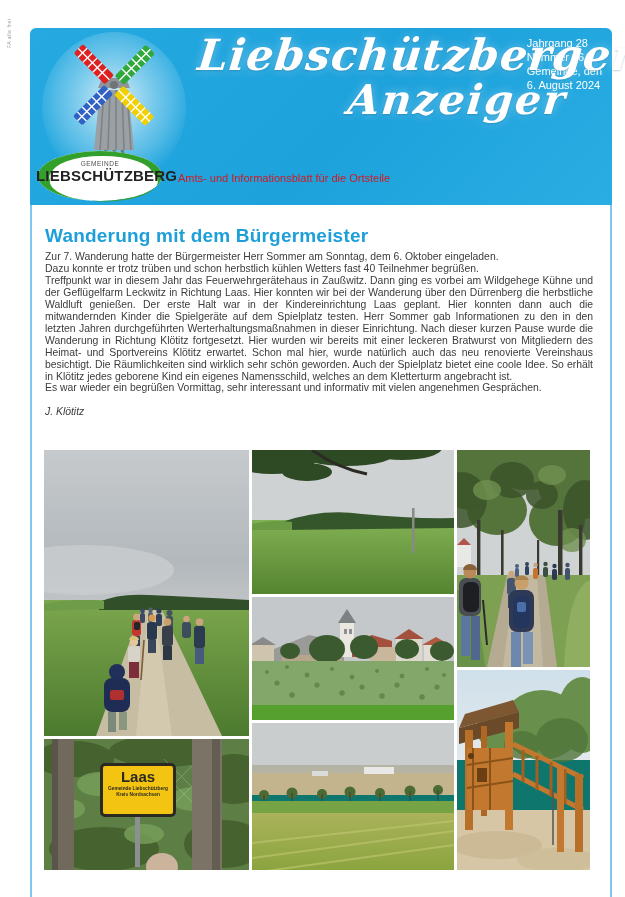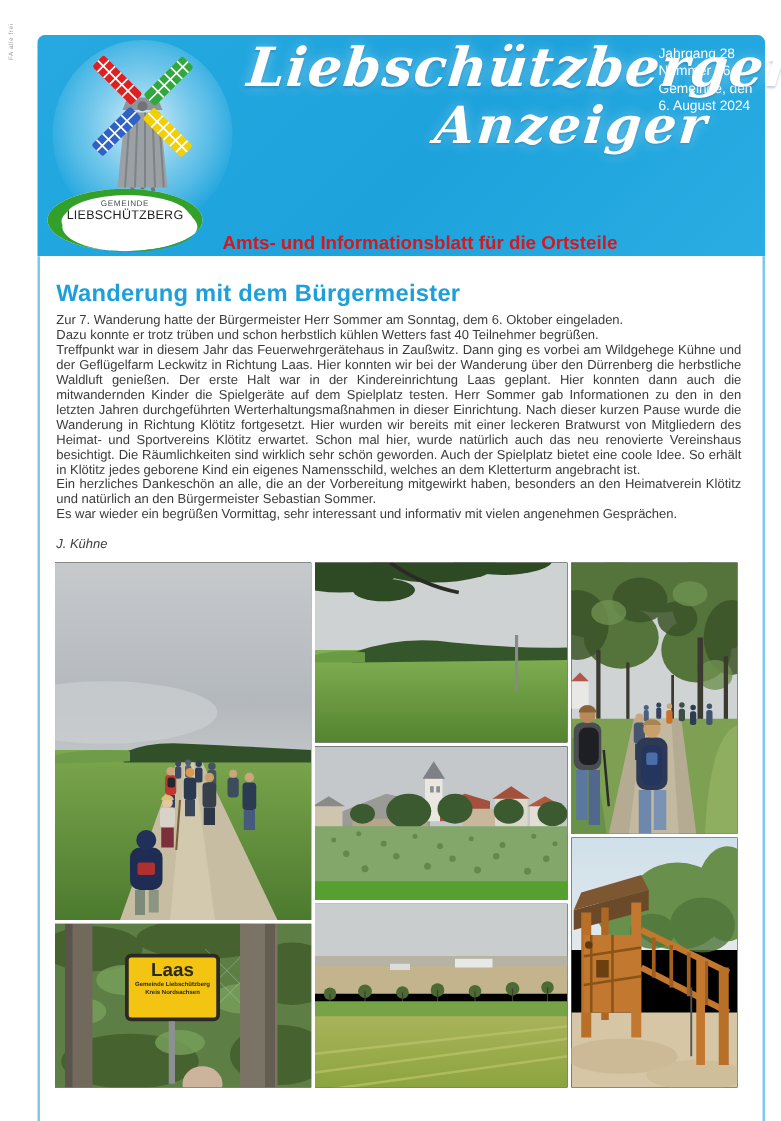--- a/index.html
+++ b/index.html
@@ -15,47 +15,47 @@
             background:linear-gradient(135deg,#25a9e0 0%,#1ea2dc 55%,#29ade2 100%);
             border-radius:6px 6px 0 0;}
   .issue-info{position:absolute;right:10px;top:8px;color:#ffffff;
               font-size:11px;line-height:14px;}
   .title-block{position:absolute;left:168px;top:2px;width:330px;color:#ffffff;
                font-family:"DejaVu Serif",serif;font-style:italic;font-weight:bold;
                text-shadow:0 1px 2px rgba(0,60,110,.25), 0 0 10px rgba(255,255,255,.35);}
   .title-line1{font-size:43px;letter-spacing:1px;transform:skewX(-6deg);white-space:nowrap;}
   .title-line2{font-size:41px;letter-spacing:2px;transform:skewX(-6deg);
                margin-top:-4px;padding-left:150px;white-space:nowrap;}
-  .ortsteile{position:absolute;left:148px;bottom:4px;color:#d31920;font-weight:bold;
-             font-size:15px;line-height:13.5px;}
+  .ortsteile{position:absolute;left:148px;bottom:20px;color:#d31920;font-weight:normal;
+             font-size:11px;line-height:13.5px;}
 
   
   .logo{position:absolute;left:6px;top:2px;width:165px;height:175px;}
   .logo svg{position:absolute;left:0;top:0;}
   .emblem-text{position:absolute;left:0px;top:131px;width:128px;text-align:center;line-height:1;}
   .emblem-line1{font-size:6.5px;color:#4d4d4d;letter-spacing:.5px;}
-  .emblem-line2{font-size:10px;font-weight:normal;color:#222222;letter-spacing:.2px;}
+  .emblem-line2{font-size:15px;font-weight:bold;color:#222222;letter-spacing:.2px;}
 
   
   .content-frame{position:absolute;left:30px;top:205px;width:582px;height:695px;
                  border-left:2px solid #7dc8ec;border-right:2px solid #7dc8ec;
                  border-bottom:2px solid #7dc8ec;box-sizing:border-box;background:#ffffff;}
   .article-heading{margin:0;position:absolute;left:13px;top:20px;
                    color:#1d9fda;font-size:19px;font-weight:bold;letter-spacing:.2px;}
   .article-body{position:absolute;left:13px;top:46px;width:548px;
                 font-size:10.4px;line-height:11.95px;color:#3b3b3b;text-align:justify;}
   .article-body p{margin:0;}
   .signature{margin-top:12px !important;font-style:italic;text-align:left;}
 
   
   .collage{position:absolute;left:12px;top:245px;width:546px;height:420px;
            display:flex;gap:3px;}
   .col{display:flex;flex-direction:column;gap:3px;}
   .col1{width:205px;} .col2{width:202px;} .col3{width:133px;}
-  .photo{position:relative;overflow:hidden;background:#000000;}
+  .photo{position:relative;overflow:hidden;background:#0f766e;}
   .photo svg{display:block;width:100%;height:100%;}
 
   
   .laas-sign{position:absolute;left:56px;top:24px;width:76px;height:54px;background:#f3c411;
              border:3px solid #2a2a22;border-radius:5px;text-align:center;color:#2a2a22;
              box-sizing:border-box;padding-top:3px;}
   .laas-line1{font-size:15px;font-weight:bold;line-height:16px;}
   .laas-line2{font-size:4.8px;font-weight:bold;line-height:7px;}
   .laas-line3{font-size:4.8px;font-weight:bold;line-height:6px;}
   .sign-post{position:absolute;left:91px;top:78px;width:5px;height:50px;background:#8d9091;}
@@ -169,23 +169,22 @@
     </div>
   </div>
 
   <div class="content-frame">
     <h1 class="article-heading">Wanderung mit dem Bürgermeister</h1>
 
     <div class="article-body">
       <p>Zur 7. Wanderung hatte der Bürgermeister Herr Sommer am Sonntag, dem 6. Oktober eingeladen.</p>
       <p>Dazu konnte er trotz trüben und schon herbstlich kühlen Wetters fast 40 Teilnehmer begrüßen.</p>
       <p>Treffpunkt war in diesem Jahr das Feuerwehrgerätehaus in Zaußwitz. Dann ging es vorbei am Wildgehege Kühne und der Geflügelfarm Leckwitz in Richtung Laas. Hier konnten wir bei der Wanderung über den Dürrenberg die herbstliche Waldluft genießen. Der erste Halt war in der Kindereinrichtung Laas geplant. Hier konnten dann auch die mitwandernden Kinder die Spielgeräte auf dem Spielplatz testen. Herr Sommer gab Informationen zu den in den letzten Jahren durchgeführten Werterhaltungsmaßnahmen in dieser Einrichtung. Nach dieser kurzen Pause wurde die Wanderung in Richtung Klötitz fortgesetzt. Hier wurden wir bereits mit einer leckeren Bratwurst von Mitgliedern des Heimat- und Sportvereins Klötitz erwartet. Schon mal hier, wurde natürlich auch das neu renovierte Vereinshaus besichtigt. Die Räumlichkeiten sind wirklich sehr schön geworden. Auch der Spielplatz bietet eine coole Idee. So erhält in Klötitz jedes geborene Kind ein eigenes Namensschild, welches an dem Kletterturm angebracht ist.</p>
-      <p>Ein herzliches Dankeschön an alle, die an der Vorbereitung mitgewirkt haben, besonders an den Heimatverein Klötitz und natürlich an den Bürgermeister Sebastian Sommer.</p>
       <p>Es war wieder ein begrüßen Vormittag, sehr interessant und informativ mit vielen angenehmen Gesprächen.</p>
-      <p class="signature">J. Kühne</p>
+      <p class="signature">J. Klötitz</p>
     </div>
 
     <div class="collage">
 
       <div class="col col1">
         <div class="photo" style="height:286px">
           <svg viewBox="0 0 205 286" preserveAspectRatio="none">
             <defs>
               <linearGradient id="skyA" x1="0" y1="0" x2="0" y2="1">
                 <stop offset="0%" stop-color="#c6cacd"></stop>

